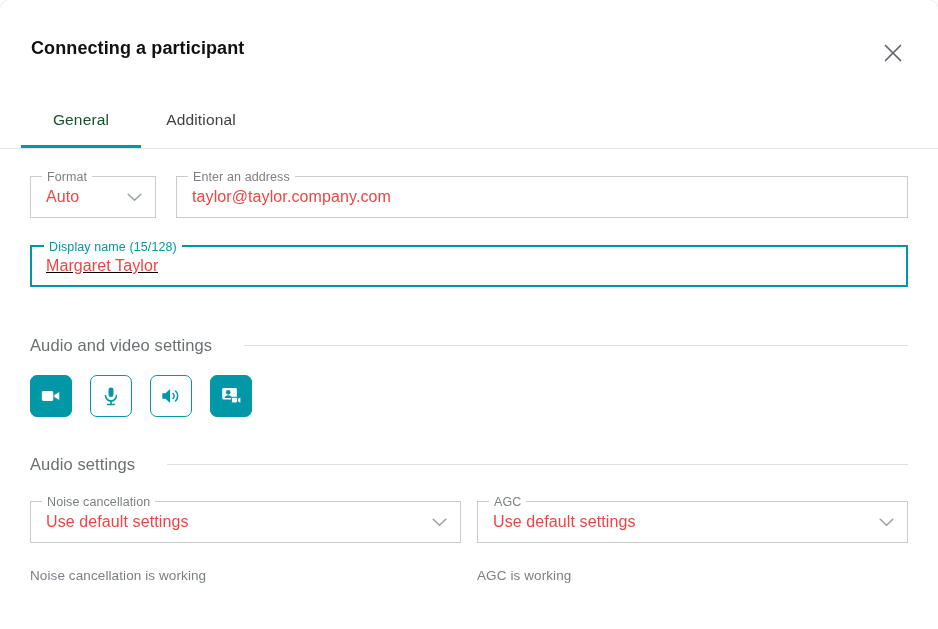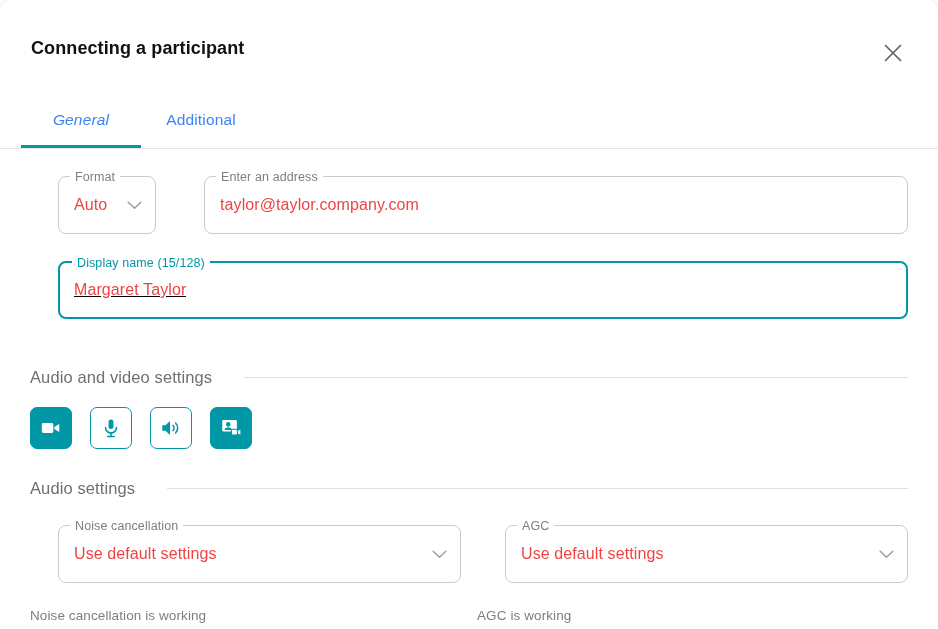--- a/index.html
+++ b/index.html
@@ -66,31 +66,30 @@
     align-items: flex-start;
   }
   .tab {
     position: relative;
     height: 56px;
     min-width: 120px;
     display: flex;
     align-items: center;
     justify-content: center;
     font-size: 15.5px;
-    color: #3b82f6;
+    color: #404040;
     letter-spacing: 0.15px;
     cursor: pointer;
     background: none;
     border: none;
     padding: 0 16px;
     font-family: inherit;
   }
   .tab.active {
-    color: #3b82f6;
-    font-style: italic;
+    color: #14532d;
   }
   .tab.active::after {
     content: "";
     position: absolute;
     left: 0;
     right: 0;
     bottom: 0;
     height: 3px;
     background: #0097a7;
   }
@@ -105,30 +104,29 @@
   .row {
     display: flex;
     gap: 20px;
   }
   .field {
     position: relative;
     margin-top: 27px;
   }
   .field-box {
     position: relative;
-    height: 58px;
+    height: 42px;
     border: 1px solid #c9ccce;
-    border-radius: 8px;
+    border-radius: 0;
     display: flex;
     align-items: center;
     padding: 0 15px;
     box-sizing: border-box;
     background: #ffffff;
     cursor: text;
-    margin-left: 28px;
   }
   .field.select .field-box { cursor: pointer; padding-right: 34px; }
   .field.focused .field-box {
     border: 2px solid #0097a7;
     padding: 0 14px;
     text-decoration: underline;
   }
   .field-label {
     position: absolute;
     top: -8px;
@@ -182,21 +180,21 @@
     color: #6b7075;
     letter-spacing: 0.1px;
     white-space: nowrap;
   }
   .section-head .sh-rule {
     flex: 1 1 auto;
     height: 1px;
     background: #e0e0e0;
   }
   #av-section { margin-top: 49px; }
-  #audio-section { margin-top: 30px; justify-content: space-between; }
+  #audio-section { margin-top: 38px; justify-content: space-between; }
 
   
   .media-btns {
     display: flex;
     gap: 18px;
     margin-top: 20px;
   }
   .media-btn {
     width: 42px;
     height: 42px;

